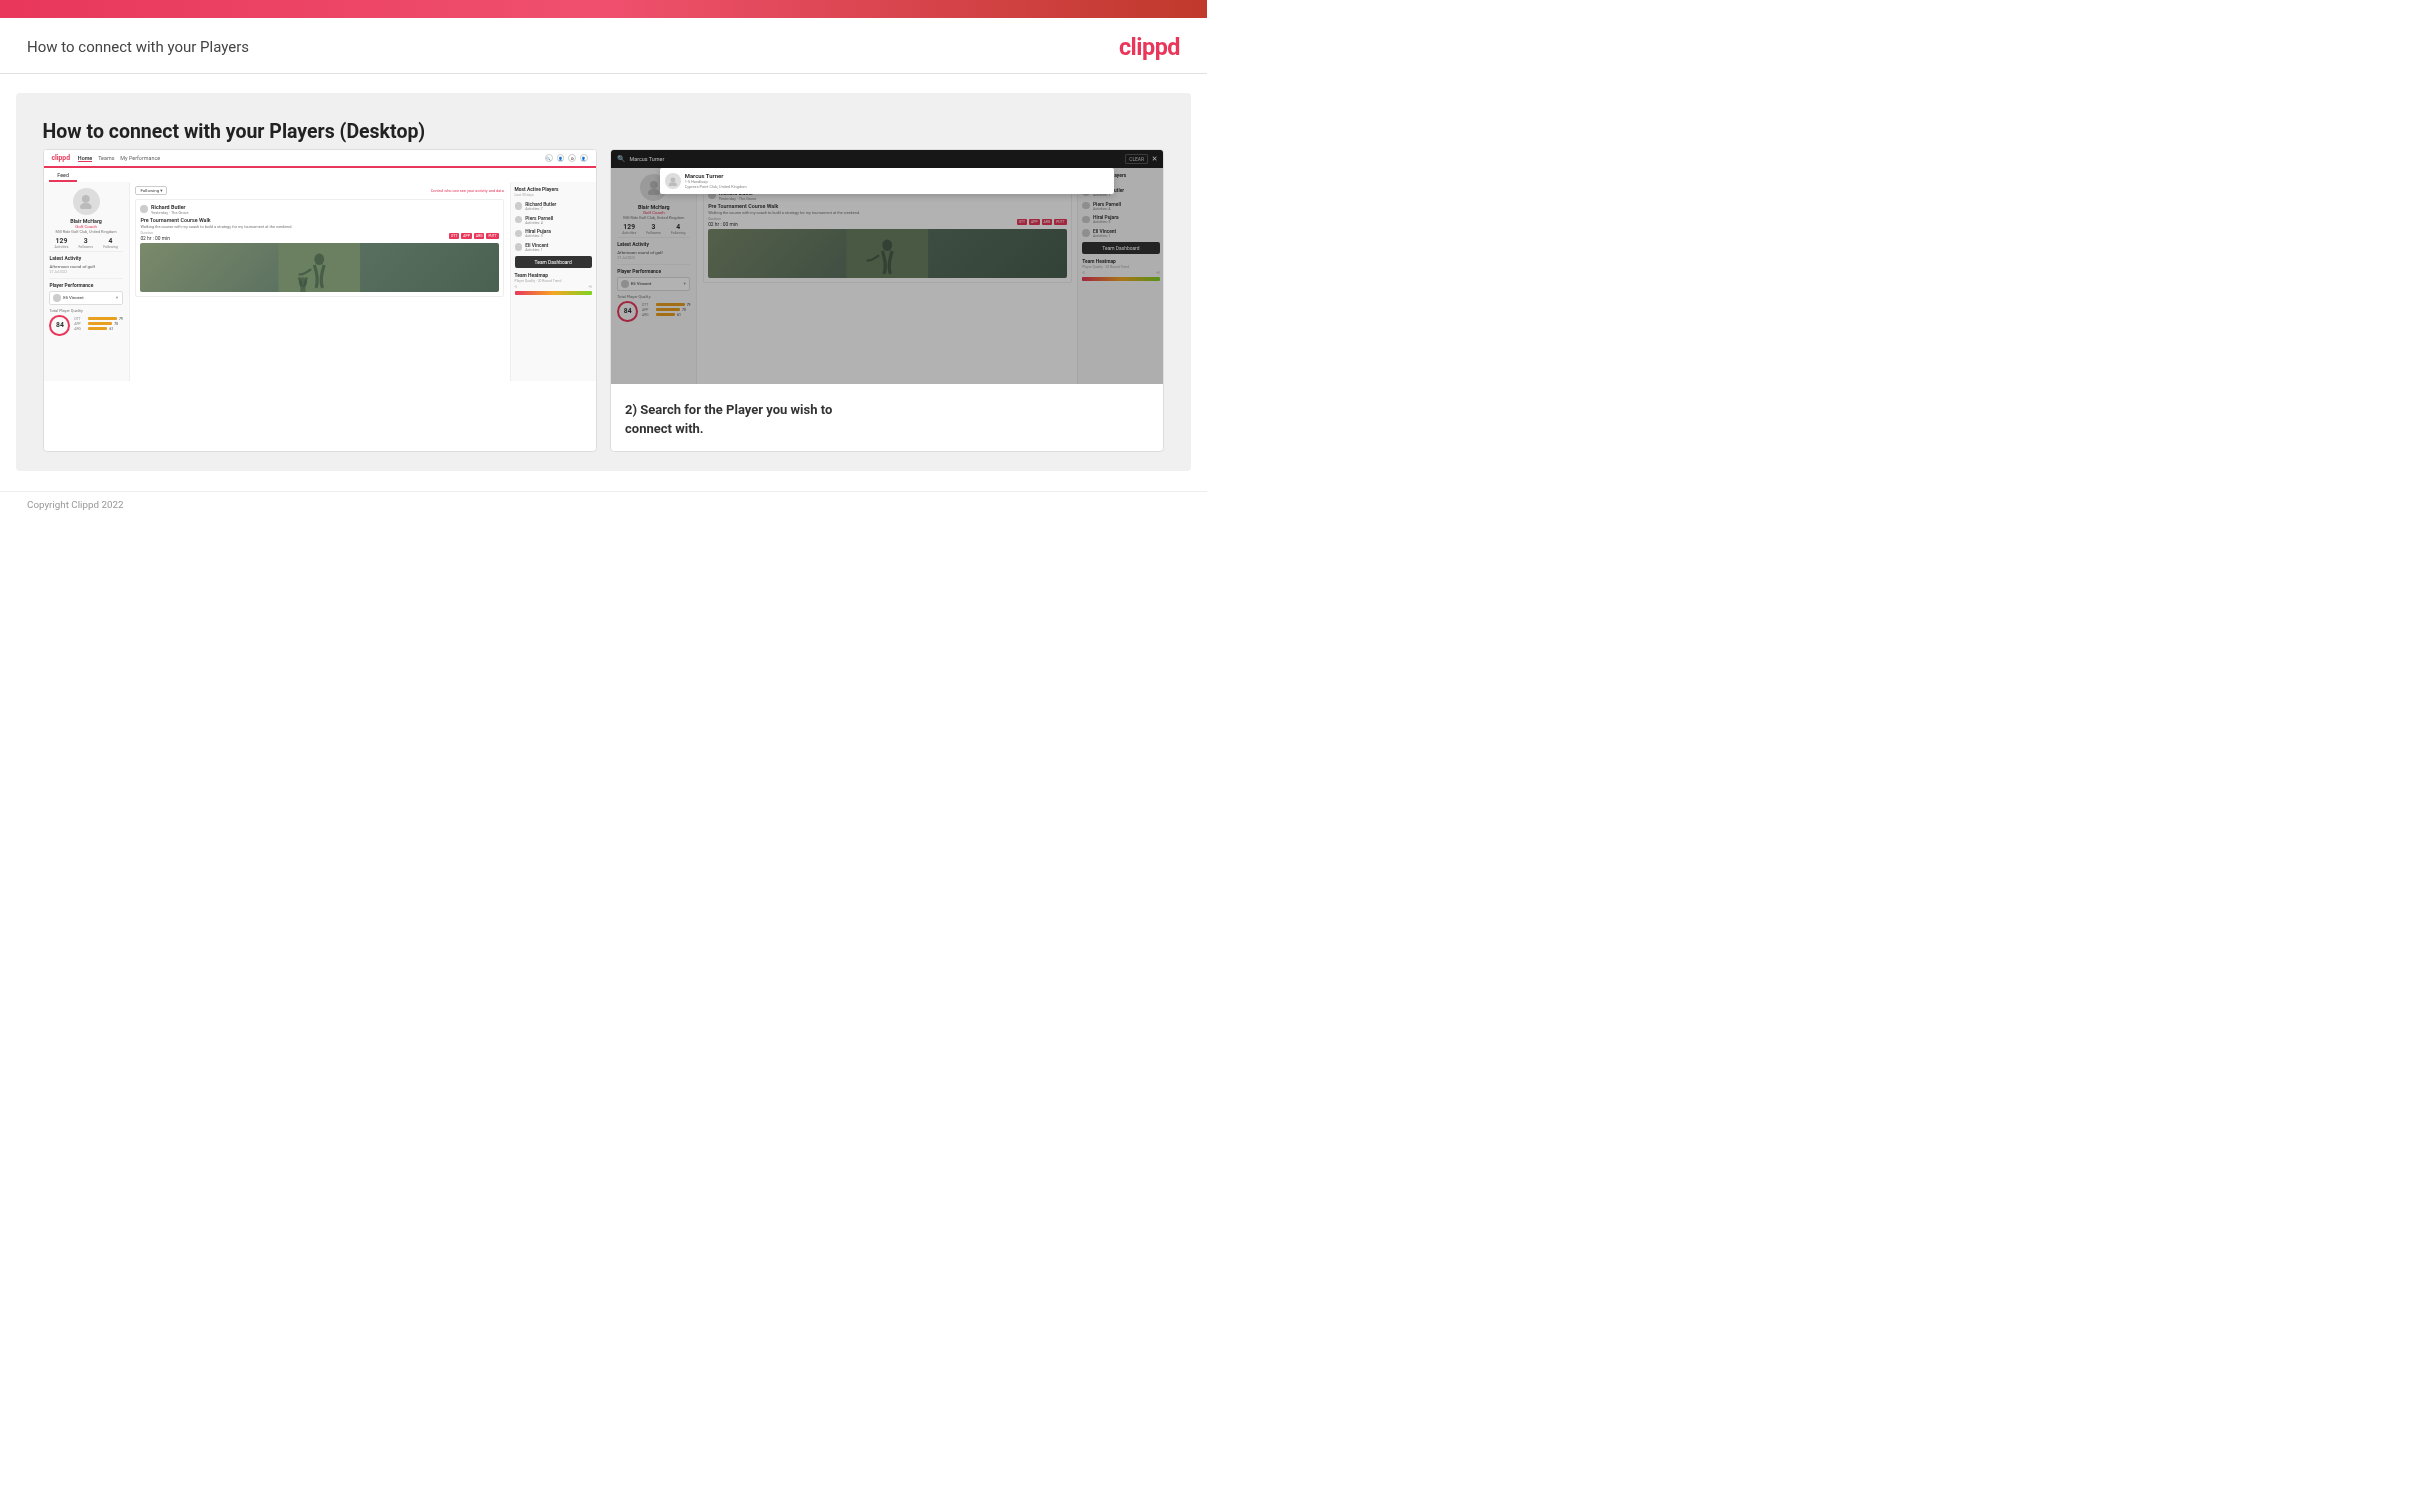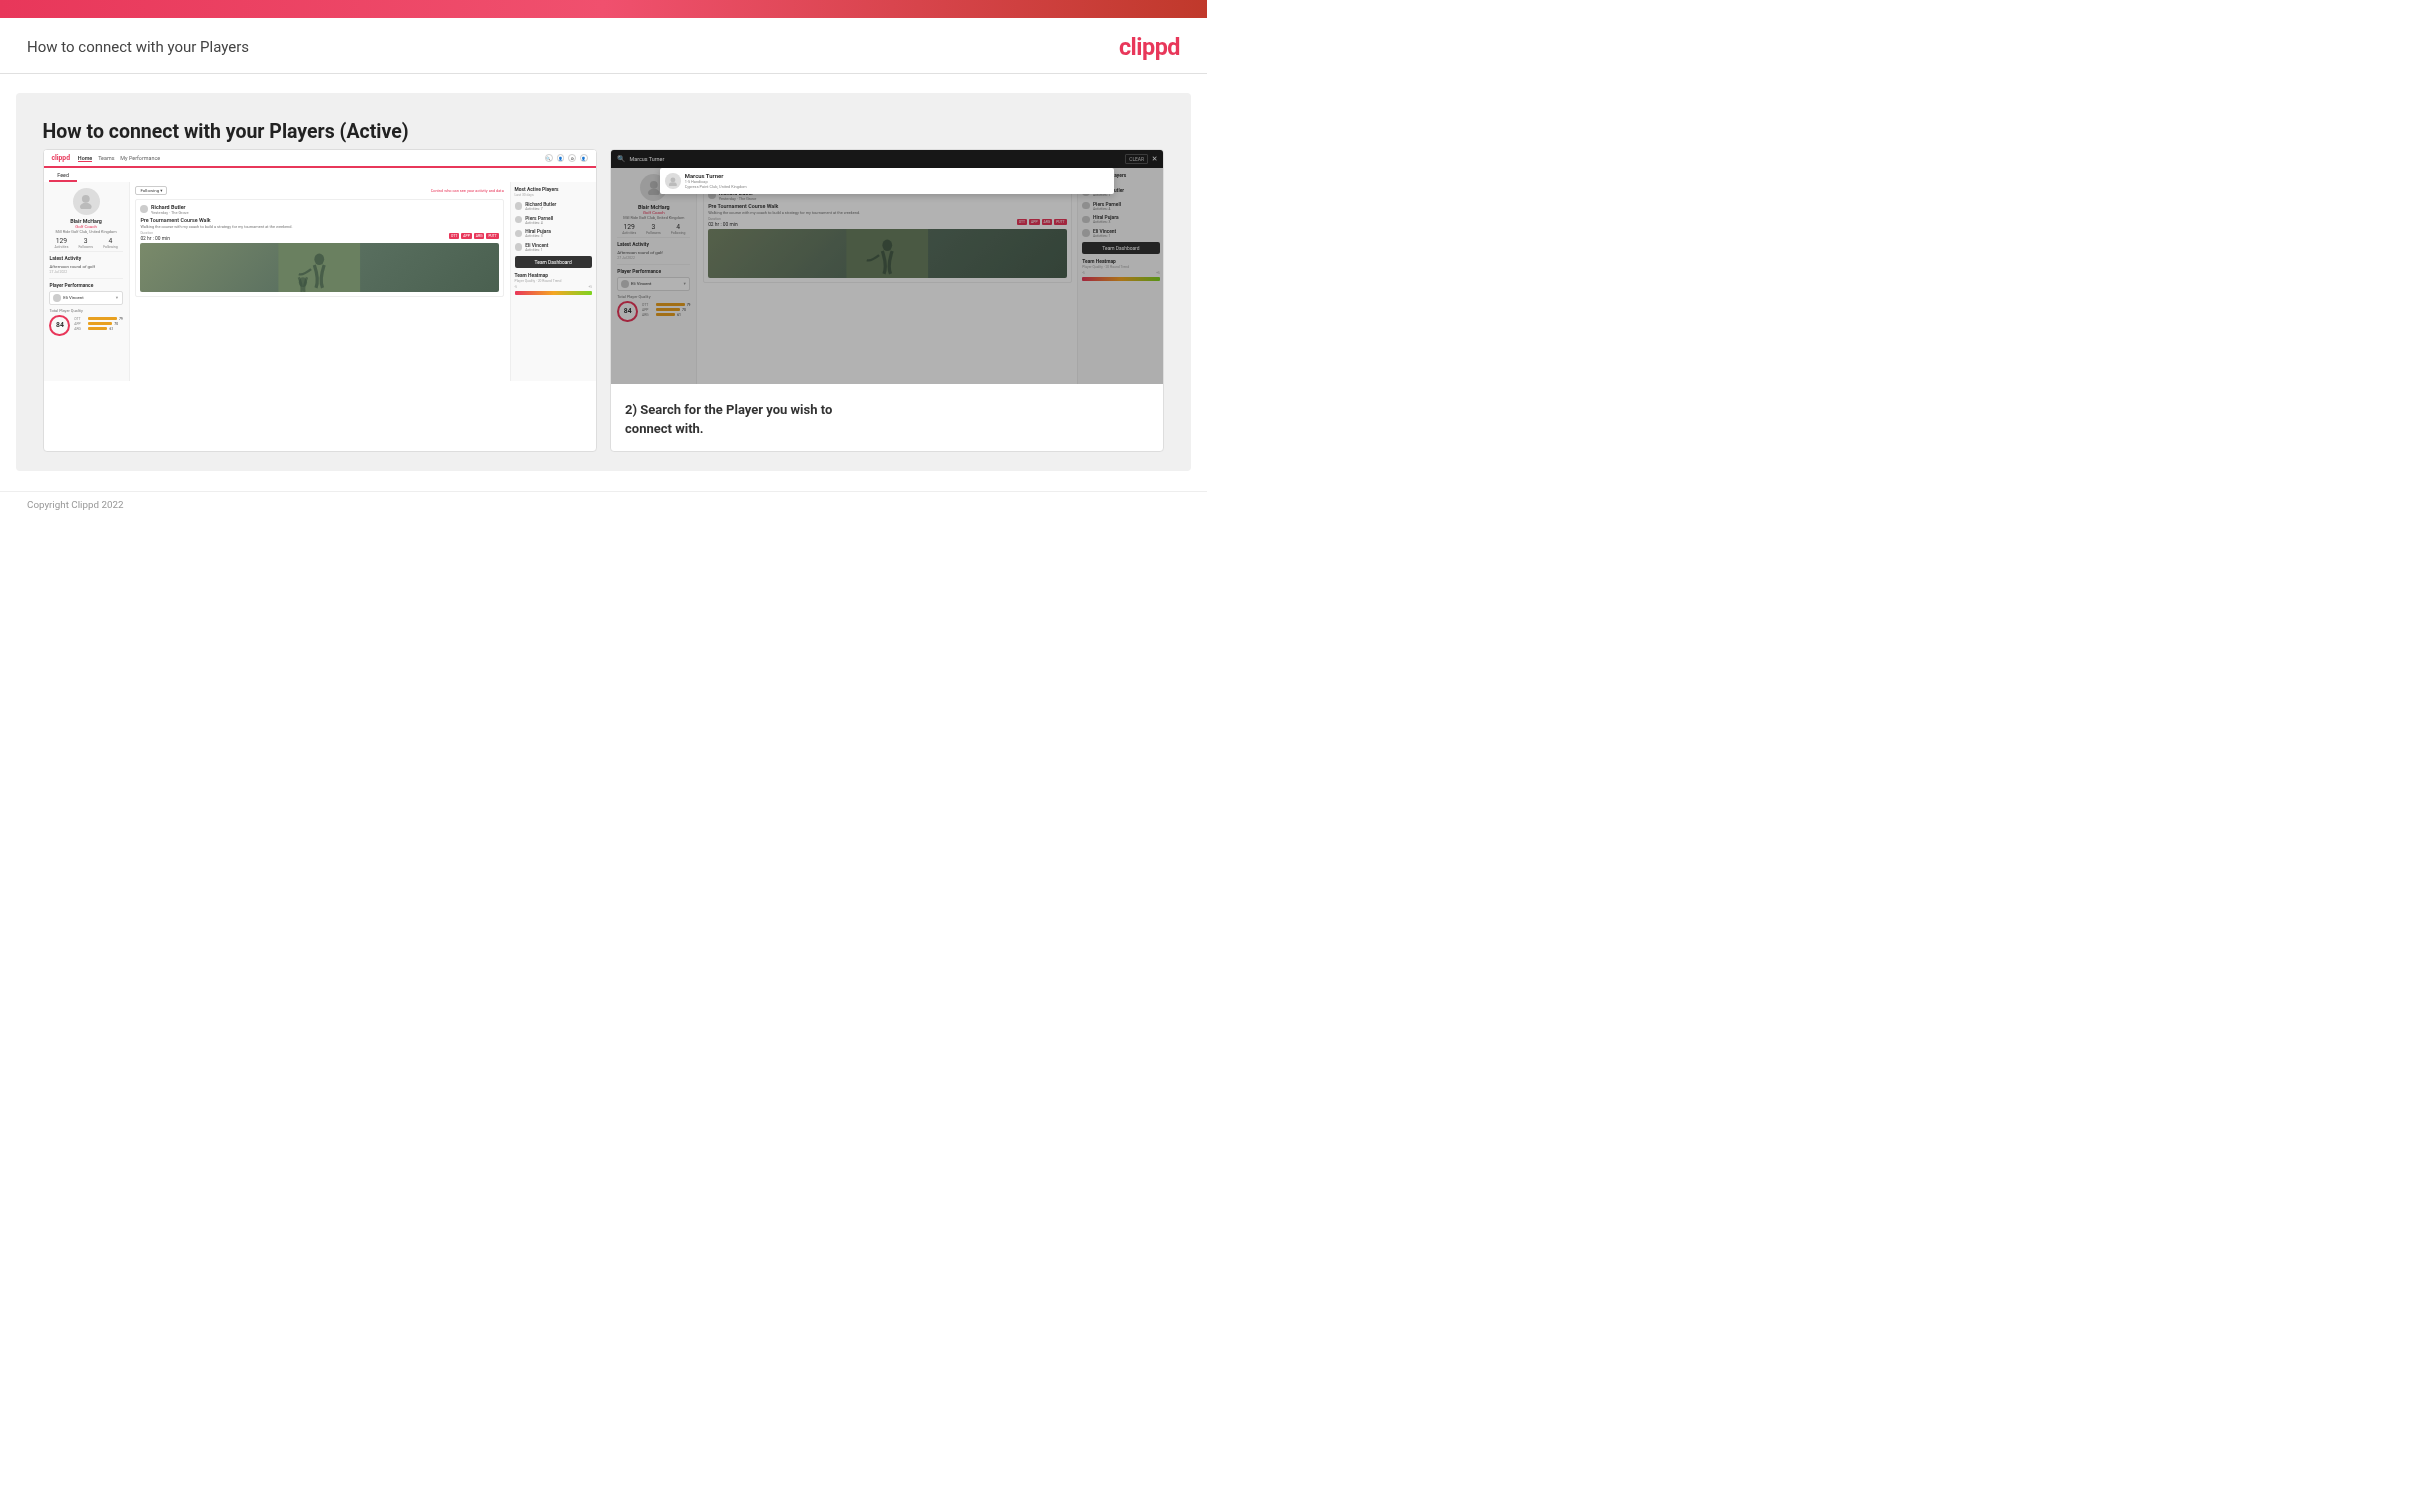--- a/index.html
+++ b/index.html
@@ -197,21 +197,21 @@
       justify-content: space-around;
       margin: 2.9px 0;
     }
 
     .mock-stat {
       text-align: center;
     }
 
     .mock-stat-num {
       font-size: 6.8px;
-      font-weight: 400;
+      font-weight: 700;
       color: #333;
     }
 
     .mock-stat-label {
       font-size: 3.4px;
       color: #888;
     }
 
     .mock-divider {
       border-top: 1px solid #eee;
@@ -585,21 +585,21 @@
 <body>
 
 <div class="top-bar"></div>
 
 <div class="header">
   <span class="header-title">How to connect with your Players</span>
   <span class="logo">clippd</span>
 </div>
 
 <div class="main-content">
-  <h1 class="main-title">How to connect with your Players (Active)</h1>
+  <h1 class="main-title">How to connect with your Players (Desktop)</h1>
 
   <div class="screenshots-row">
 
     <div class="screenshot-panel">
       <div class="mock-app">
 
         
         <div class="mock-nav">
           <span class="mock-nav-logo">clippd</span>
           <div class="mock-nav-items">

